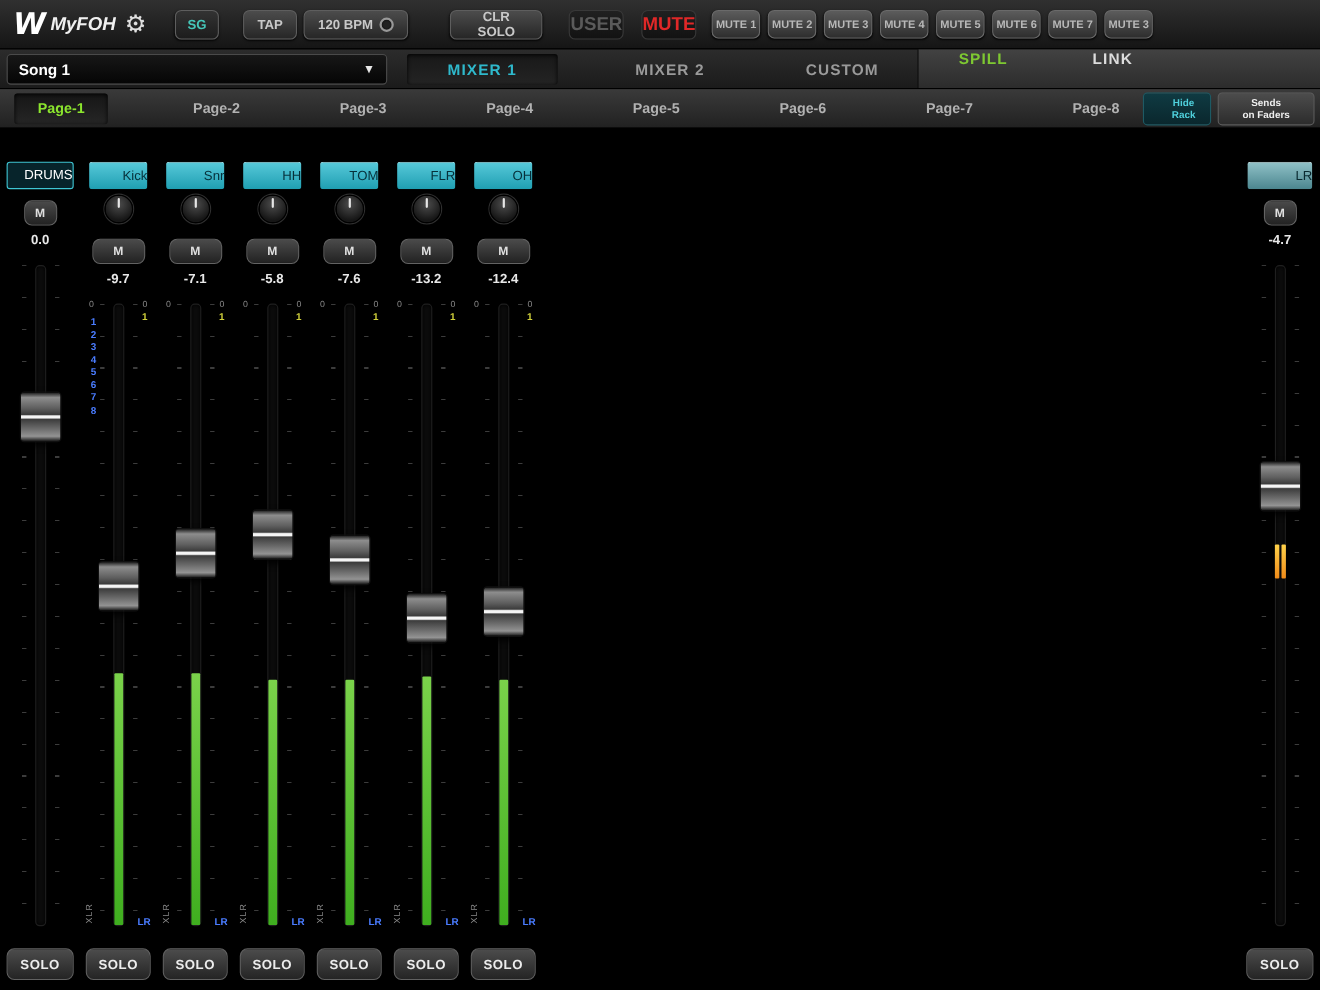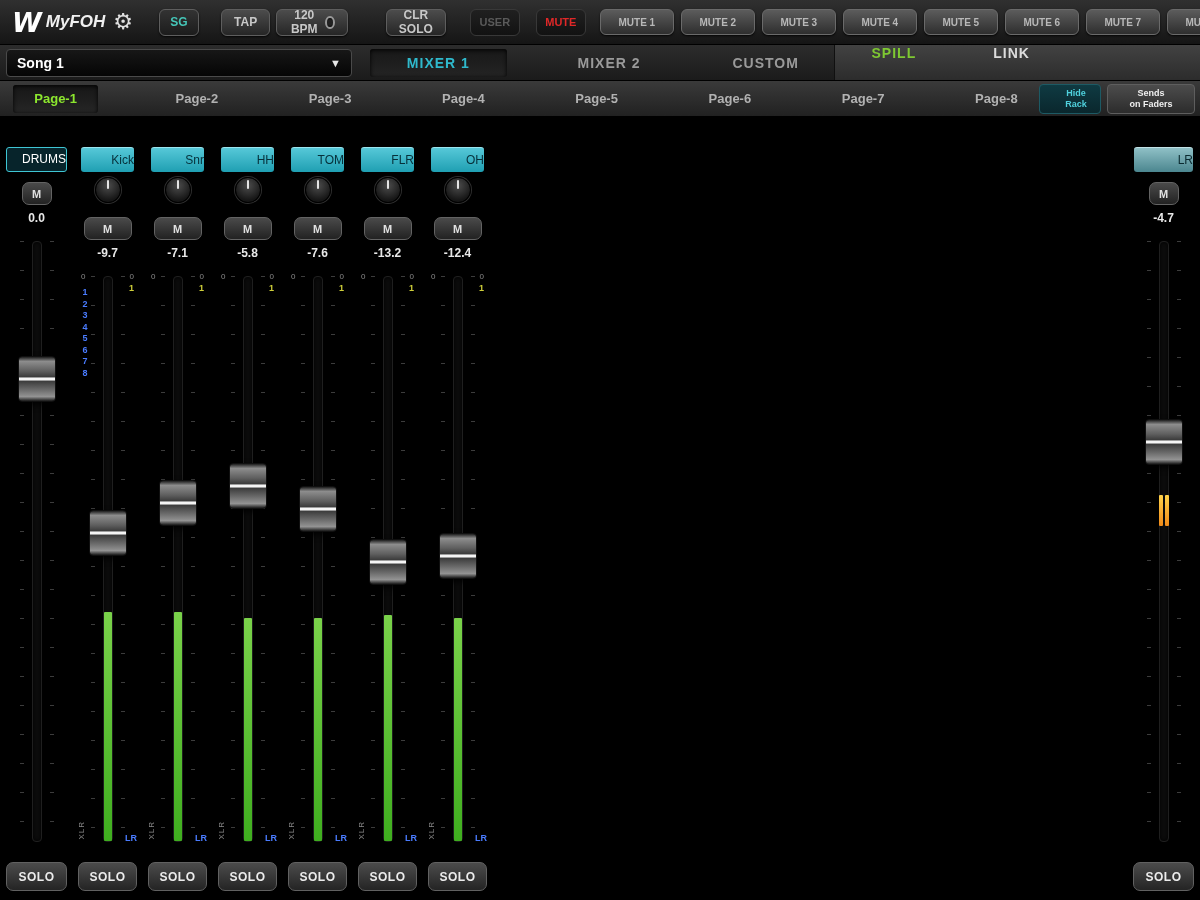--- a/index.html
+++ b/index.html
@@ -18,26 +18,26 @@
             color:#c8c8c8; font-weight:bold; font-size:12px; height:27px; padding:0 12px;
             display:flex; align-items:center; justify-content:center; gap:6px;
             box-shadow:0 1px 2px rgba(0,0,0,.8); font-family:"Liberation Sans",sans-serif; }
   .sg-btn { color:#45c6b8; background:linear-gradient(#333,#1c1c1c); margin-right:22px; width:40px; }
   .tap-btn { margin-right:6px; }
   .bpm-btn { margin-right:38px; }
   .bpm-circle { width:13px; height:13px; border-radius:50%; border:2px solid #999;
                 background:radial-gradient(circle,#222 40%,#0a0a0a); display:inline-block; }
   .clr-btn { margin-right:24px; width:84px; }
   .flat-btn { background:linear-gradient(#202020,#121212); border:1px solid #383838; border-radius:6px;
-              font-weight:bold; font-size:11px; height:27px; padding:0 10px;
+              font-weight:bold; font-size:17px; height:27px; padding:0 10px;
               display:flex; align-items:center; justify-content:center; width:50px; }
   .user-btn { color:#5a5a5a; margin-right:16px; }
   .mutemain-btn { color:#e02828; margin-right:14px; }
   .mute-groups { display:flex; gap:7px; }
-  .mg-btn { width:74px; height:26px; font-size:10px; padding:0; color:#b8b8b8;
+  .mg-btn { width:44px; height:26px; font-size:10px; padding:0; color:#b8b8b8;
             background:linear-gradient(#5c5c5c,#2e2e2e); border:1px solid #6a6a6a; border-radius:6px;
             font-weight:bold; display:flex; align-items:center; justify-content:center;
             box-shadow:0 1px 2px rgba(0,0,0,.8); font-family:"Liberation Sans",sans-serif; }
 
   
   .mixer-bar { height:36px; flex:0 0 36px; display:flex; align-items:center;
                background:linear-gradient(#2c2c2c,#1b1b1b); border-bottom:1px solid #000; }
   .song-select { width:346px; height:28px; margin:0 4px 0 6px; background:linear-gradient(#171717,#050505);
                  border:1px solid #4a4a4a; border-radius:4px; display:flex; align-items:center;
                  justify-content:space-between; padding:0 10px; color:#fff; font-weight:bold; font-size:14px; }

